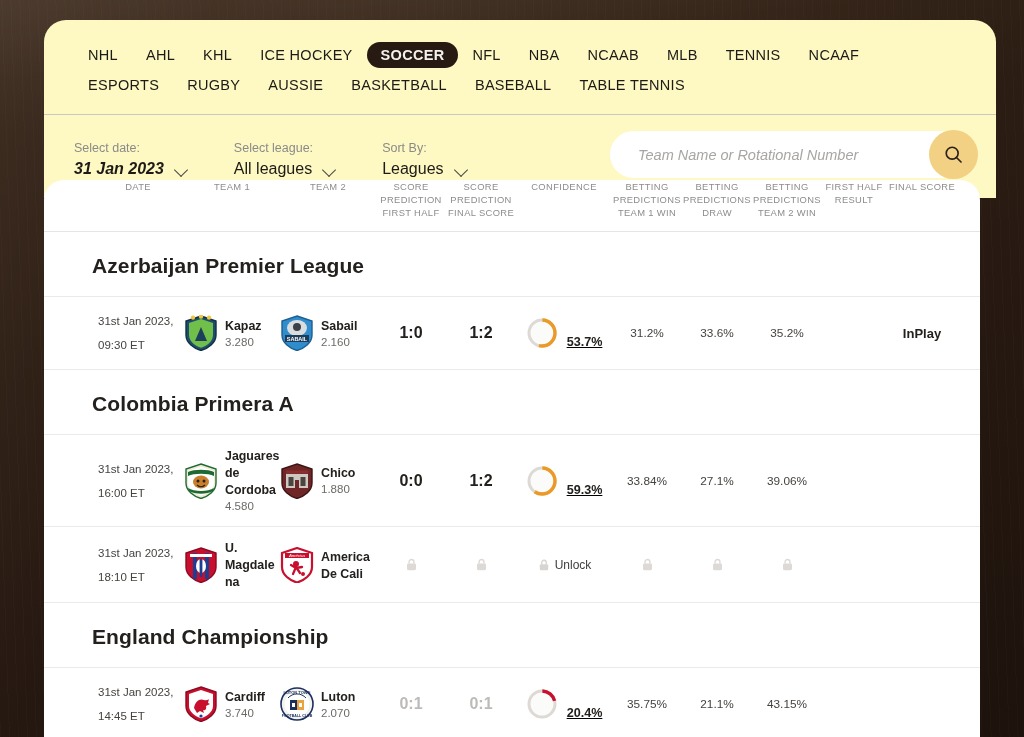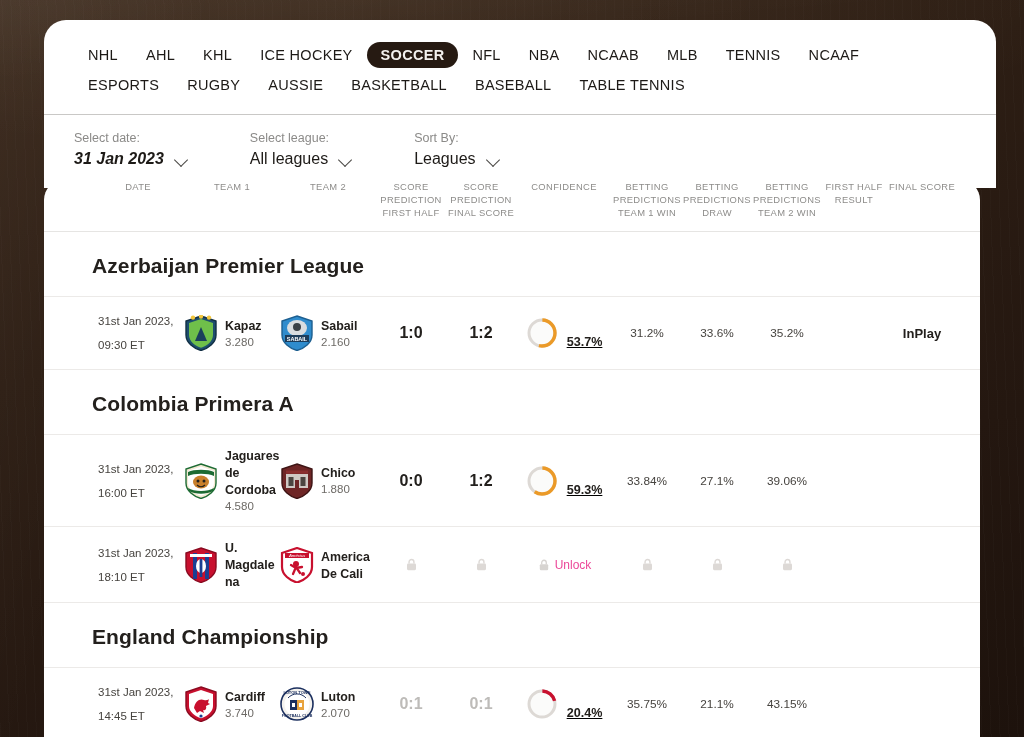--- a/index.html
+++ b/index.html
@@ -29,21 +29,21 @@
     left: 0; right: 0; top: 0; height: 210px;
     background: radial-gradient(120% 120% at 35% 0%, rgba(255,230,190,0.055), rgba(0,0,0,0) 62%);
   }
 
   
   .panel-top {
     position: absolute;
     left: 44px;
     top: 20px;
     width: 952px;
-    background: #ffffff;
+    background: #fef9c3;
     border-radius: 22px 22px 0 0;
     z-index: 2;
   }
 
   .sport-tabs {
     padding: 22px 30px 16px 30px;
     display: flex;
     flex-wrap: wrap;
     align-items: center;
     column-gap: 0px;
@@ -64,21 +64,21 @@
     background: #261a12;
     color: #f4f2ef;
     font-weight: bold;
   }
 
   
   .filter-row {
     display: flex;
     align-items: flex-end;
     padding: 16px 30px 20px 30px;
-    gap: 16px;
+    gap: 0;
   }
   .filter-group { margin-right: 46px; }
   .filter-label {
     font-size: 12.5px;
     color: #8b8a88;
     margin-bottom: 5px;
     font-family: "Liberation Sans", sans-serif;
   }
   .filter-value-row {
     display: flex;
@@ -268,21 +268,21 @@
 
   .lock-cell {
     display: flex;
     align-items: center;
     justify-content: center;
     gap: 4px;
     cursor: pointer;
   }
   .lock-label {
     font-size: 12px;
-    color: #ec4899;
+    color: #404040;
   }
 </style>
 </head>
 <body>
 
 <div class="backdrop"></div>
 
 <div class="panel-top">
   <div class="sport-tabs" id="sport-tabs">
       <div class="sport-tab">NHL</div>
@@ -323,20 +323,29 @@
     </div>
 
     <div class="filter-group">
       <div class="filter-label">Sort By:</div>
       <div class="filter-value-row">
         <span class="filter-value">Leagues</span>
         <span class="chev"></span>
       </div>
     </div>
 
+    <div class="search-wrap">
+      <input class="search-input" type="text" placeholder="Team Name or Rotational Number" style="">
+      <button class="search-btn">
+        <svg width="21" height="21" viewBox="0 0 24 24" fill="none">
+          <circle cx="10.5" cy="10.5" r="6.8" stroke="#2b2118" stroke-width="1.9"></circle>
+          <line x1="15.4" y1="15.4" x2="20.6" y2="20.6" stroke="#2b2118" stroke-width="1.9" stroke-linecap="round"></line>
+        </svg>
+      </button>
+    </div>
 
   </div>
 </div>
 
 <div class="panel-main">
   <div class="grid table-head" id="table-head">
       <div class="th">DATE</div>
       <div class="th">TEAM 1</div>
       <div class="th">TEAM 2</div>
       <div class="th">SCORE PREDICTION FIRST HALF</div>

